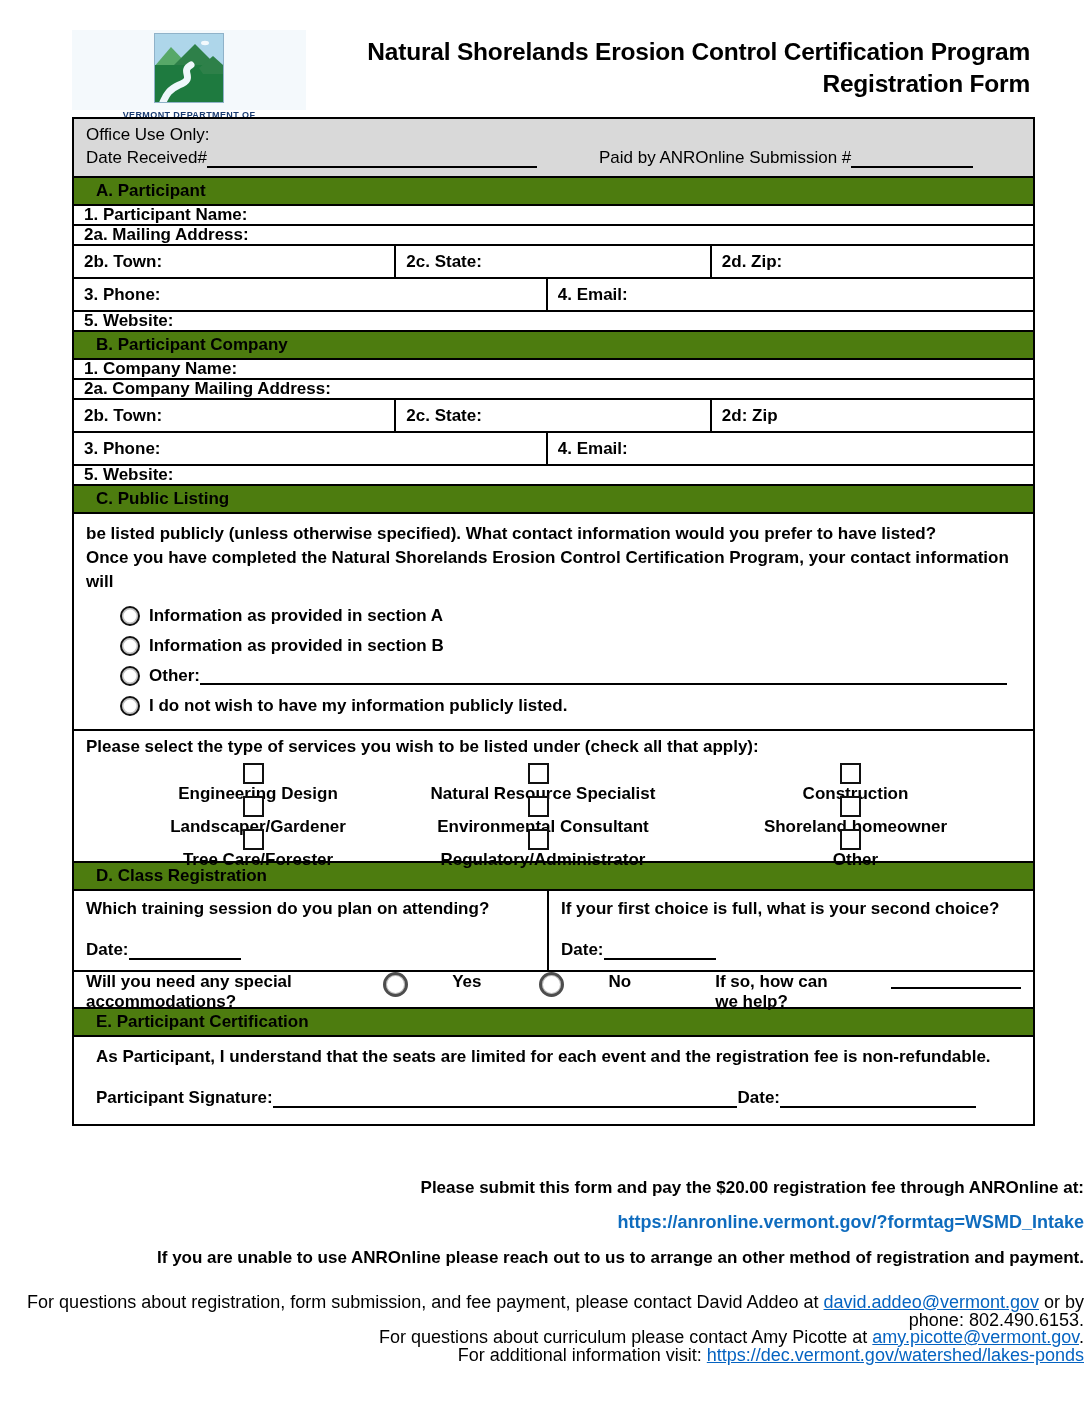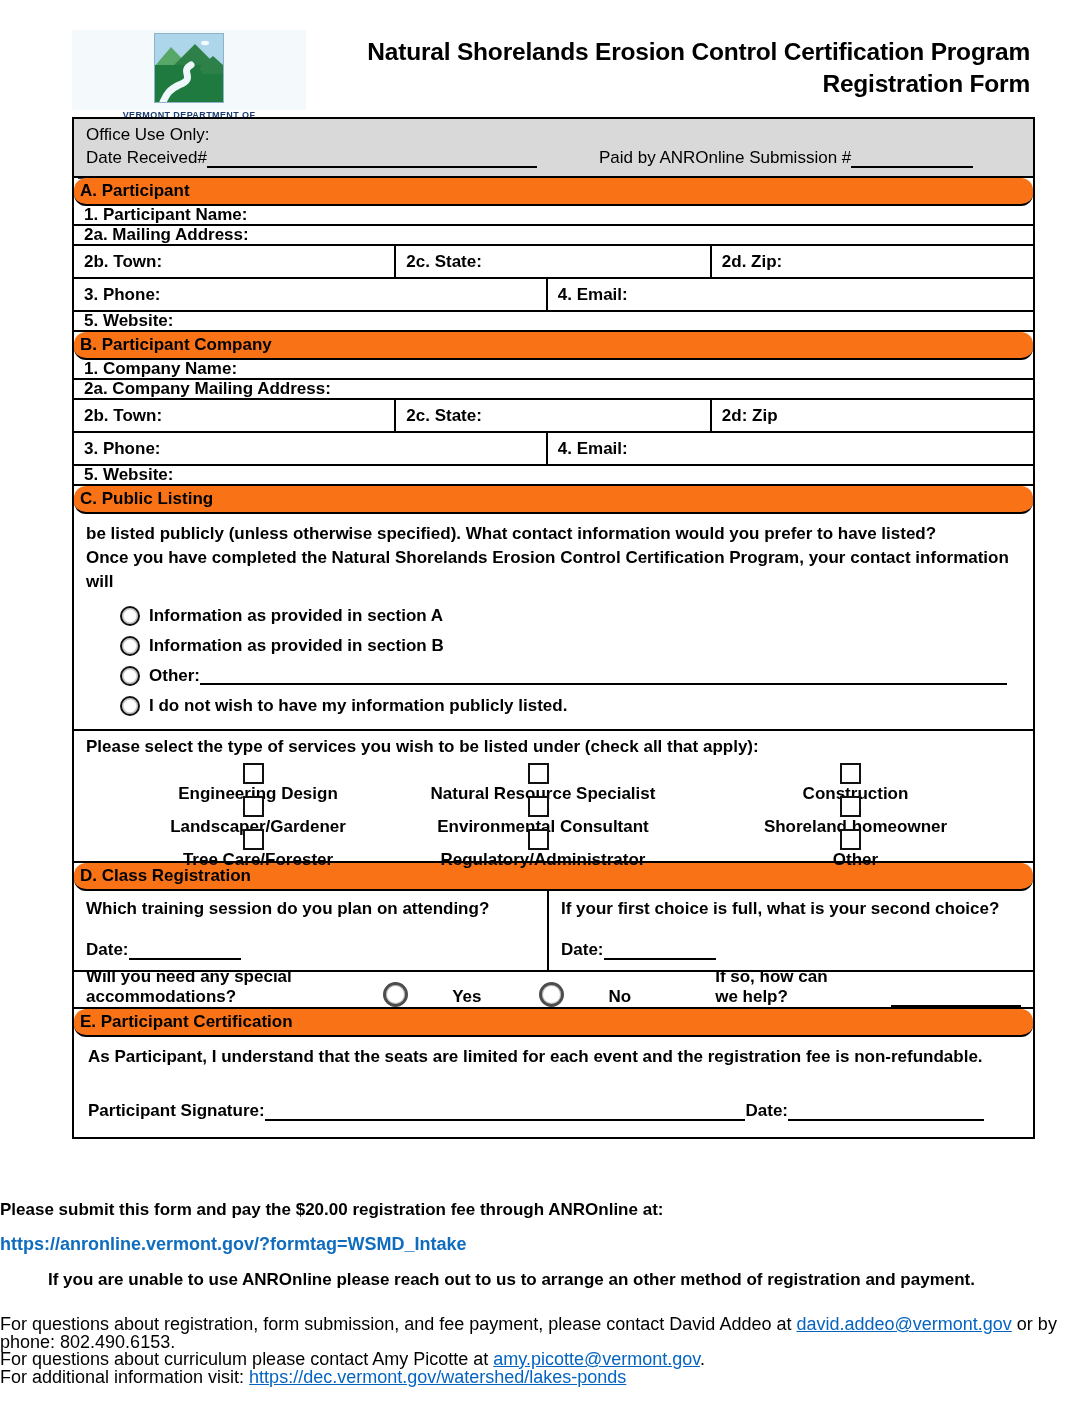--- a/index.html
+++ b/index.html
@@ -25,21 +25,21 @@
   
   .form { position:absolute; top:117px; left:72px; width:963px; border:2.5px solid #000; font-size:17px; }
 
   .office { background:#d9d9d9; padding:6px 12px 8px; border-bottom:2px solid #000; }
   .office-line2 { display:flex; align-items:flex-end; margin-top:3px; }
   .wline { border-bottom:2px solid #000; height:1.05em; display:inline-block; }
   .wl-date-received { width:330px; }
   .paid-by { margin-left:62px; }
   .wl-submission { width:122px; }
 
-  .sec-h { background:#f97316; font-weight:bold; padding:3px 0 3px 6px; border-bottom:2px solid #000;border-radius:12px; }
+  .sec-h { background:#4d7c0f; font-weight:bold; padding:3px 0 3px 22px; border-bottom:2px solid #000; }
 
   .field-row { height:20px; display:flex; align-items:center; padding-left:10px;
                font-weight:bold; border-bottom:2px solid #000; }
   .split-row { display:flex; height:33px; border-bottom:2px solid #000; }
   .cell { display:flex; align-items:center; padding-left:10px; font-weight:bold; }
   .cell + .cell { border-left:2px solid #000; }
   .c-town { width:33.4%; } .c-state { width:32.9%; } .c-zip { width:33.7%; }
   .c-phone { width:49.2%; } .c-email { width:50.8%; }
 
   .c-block { padding:8px 12px 10px; font-weight:bold; border-bottom:2px solid #000; }
@@ -56,35 +56,35 @@
   .checkbox { width:21px; height:21px; border:2.5px solid #111; margin-right:10px; flex:none; background:#fff; }
   .svc-other-line { flex:1; border-bottom:2px solid #000; height:1em; margin-right:10px; margin-left:6px; }
 
   .d-top { display:flex; height:81px; border-bottom:2.5px solid #000; font-weight:bold; }
   .d-cell { width:473px; display:flex; flex-direction:column; justify-content:space-between;
             padding:8px 12px 10px; }
   .d-cell.right { width:auto; flex:1; border-left:2.5px solid #000; }
   .d-date { display:flex; align-items:flex-end; }
   .wl-date { width:112px; }
 
-  .d-accom { display:flex; align-items:flex-end; padding:0 12px; height:37px;
+  .d-accom { display:flex; align-items:flex-start; padding:0 12px; height:37px;
              border-bottom:2.5px solid #000; font-weight:bold;gap:40px; }
   .radio-gray { width:25px; height:25px; border-radius:50%; border:3px solid #4d4d4d;
                 background:#fff; margin:0 4px 0 18px; flex:none; box-shadow:inset 0 0 0 1px #bbb; }
   .help-q { margin-left:44px; }
   .help-line { width:196px; border-bottom:2px solid #000; height:1em; margin-left:10px; }
 
-  .e-block { padding:10px 14px 16px; font-weight:bold; display:flex; flex-direction:column;
-             justify-content:space-between; height:100px; }
+  .e-block { padding:10px 22px 16px; font-weight:bold; display:flex; flex-direction:column;
+             justify-content:space-between; height:87px; }
   .sig-row { display:flex; align-items:flex-end; }
   .sig-line { flex:1; border-bottom:2px solid #000; height:1em; }
   .date-line { width:196px; border-bottom:2px solid #000; height:1em; margin-right:35px; }
 
   
-  .footer { position:absolute; top:1178px; left:0; width:1084px; text-align:left;margin-top:22px; }
+  .footer { position:absolute; top:1178px; left:0; width:1084px; text-align:right; }
   .f-bold { font-weight:bold; font-size:17px; }
   .f-url { color:#0f6cbe; font-weight:bold; font-size:18px; margin-top:14px; }
   .f-fallback { margin-top:15px;padding-left:48px; }
   .f-contacts { margin-top:26px; font-size:18px; font-weight:normal; line-height:17.5px; }
   .link { color:#0563c1; text-decoration:underline; cursor:pointer; }
 </style>
 </head>
 <body>
 
 <div class="page">

